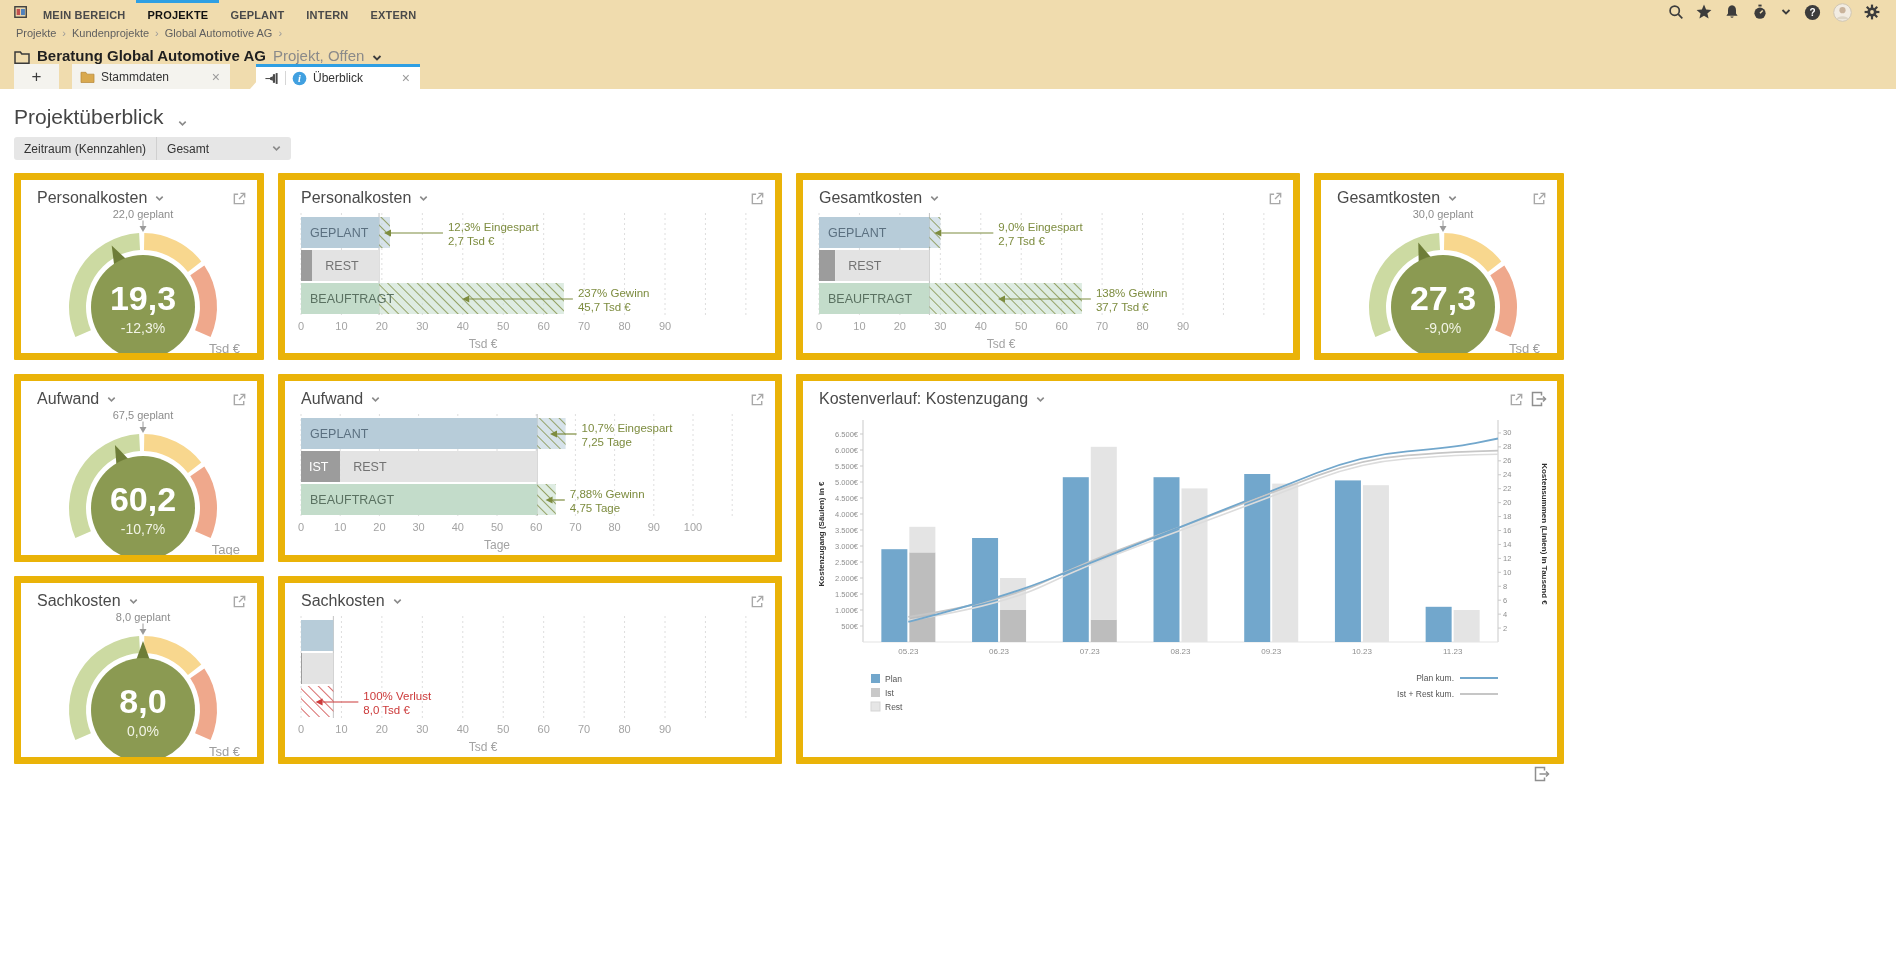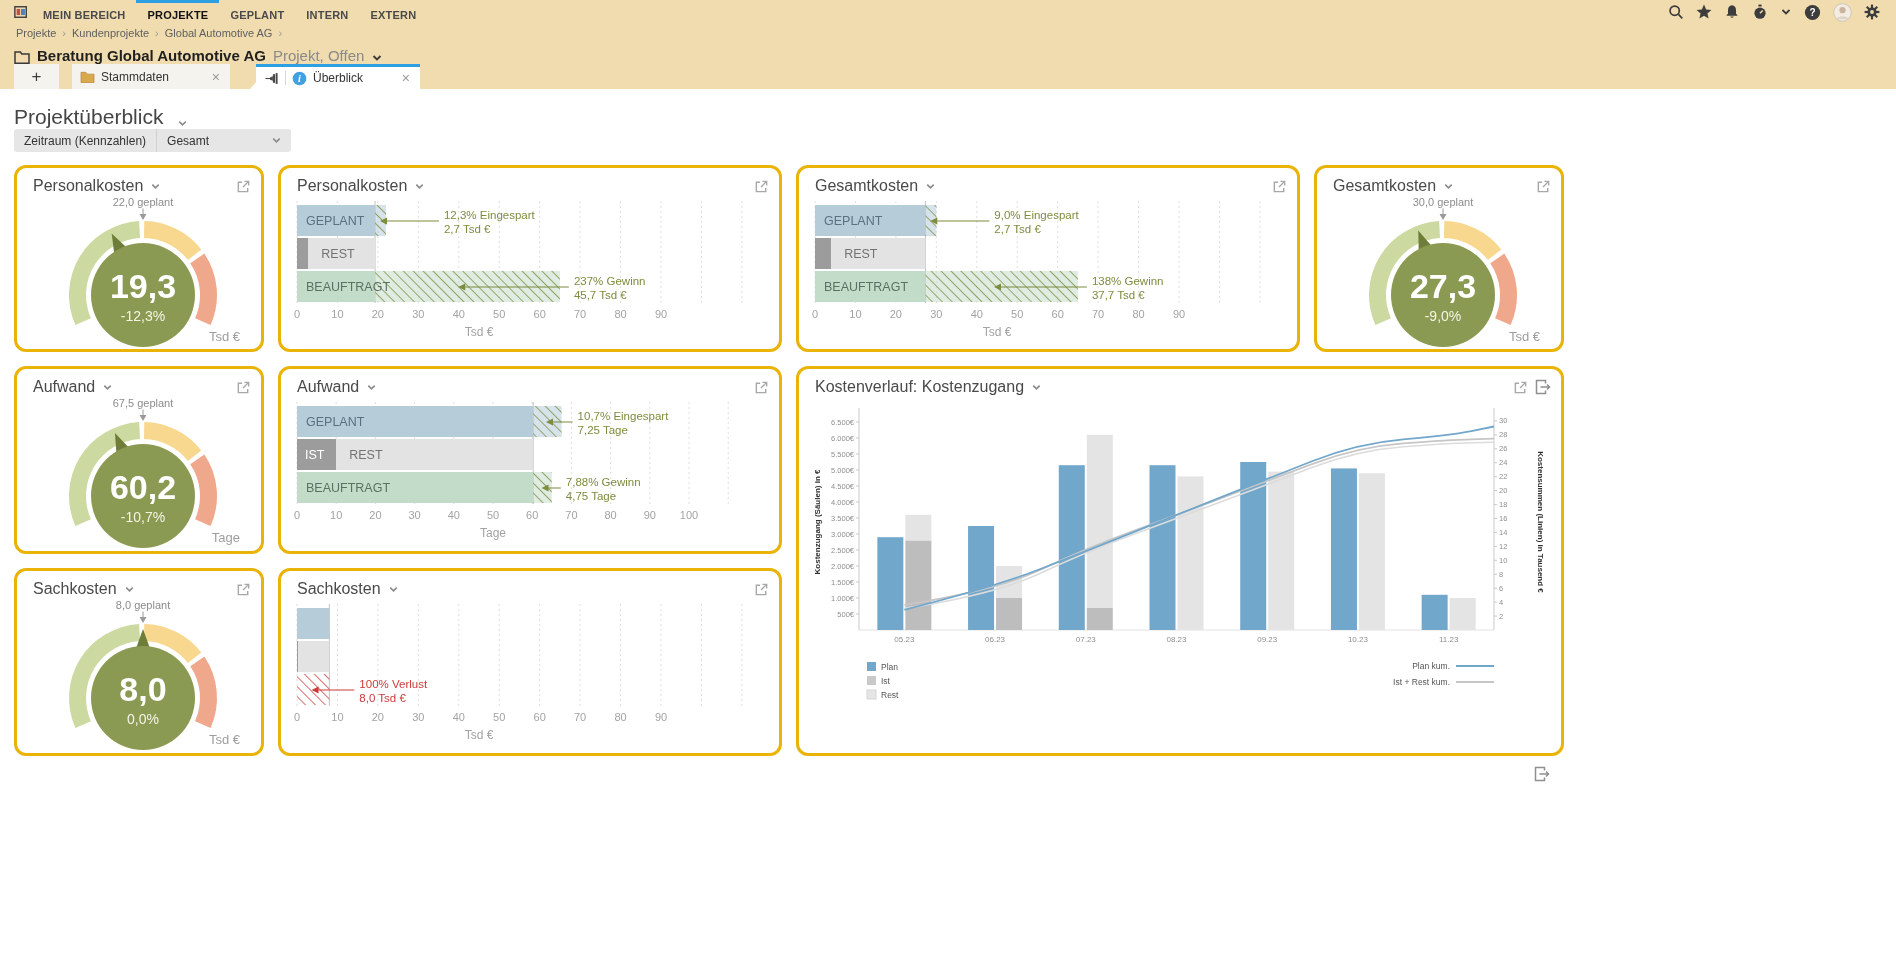--- a/index.html
+++ b/index.html
@@ -25,28 +25,28 @@
   .tlabel{white-space:nowrap}
   .tclose{margin-left:auto;color:#9a9a9a;font-size:14px;padding:0 2px;cursor:pointer}
   .tdiv{width:1px;height:14px;background:#d6d6d6}
   .ticon{display:flex;align-items:center}
   .tab-notch{position:absolute;left:250px;bottom:0;width:0;height:0;
              border-left:8px solid transparent;border-right:8px solid transparent;border-bottom:9px solid #fff}
   
   .main{padding:10px 0 0 14px}
   .h1row{display:flex;align-items:flex-end;gap:14px;height:30px}
   .h1row .h1{font-size:21px;color:#454545}
-  .filter{height:23px;background:#e6e6e6;border-radius:3px;display:inline-flex;align-items:center;font-size:12px;color:#333;cursor:pointer}
+  .filter{margin-top:8px;height:23px;background:#e6e6e6;border-radius:3px;display:inline-flex;align-items:center;font-size:12px;color:#333;cursor:pointer}
   .filter .flabel{padding:0 10px}
   .filter .fdiv{width:1px;height:23px;background:#d0d0d0}
   .filter .fvalue{padding:0 10px}
   .filter .fchev{margin:0 9px 0 52px;display:flex;align-items:center}
   .grid{margin-top:13px;display:grid;grid-template-columns:250px 504px 504px 250px;
         grid-template-rows:187px 188px 188px;gap:14px;width:1550px}
-  .card{background:#fff;border:3px solid #eab308;border-radius:12px;position:relative;overflow:hidden;box-sizing:border-box}
+  .card{background:#fff;border:7px solid #eab308;border-radius:1px;position:relative;overflow:hidden;box-sizing:border-box}
   .card.combo{grid-column:3/5;grid-row:2/4}
   .card-head{display:flex;align-items:center;gap:7px;padding:9px 10px 0 16px}
   .card-title{font-size:16px;color:#4a4a4a;white-space:nowrap}
   .chev,.ext,.exp{display:flex;align-items:center;cursor:pointer}
   .ext{margin-left:auto}
   .card-body{display:flex;justify-content:center}
   .hbar-body,.combo-body{justify-content:flex-start;padding:4px 0 0 10px}
   .export-float{position:absolute;left:1534px;top:766px;cursor:pointer}
 </style>
 </head>

